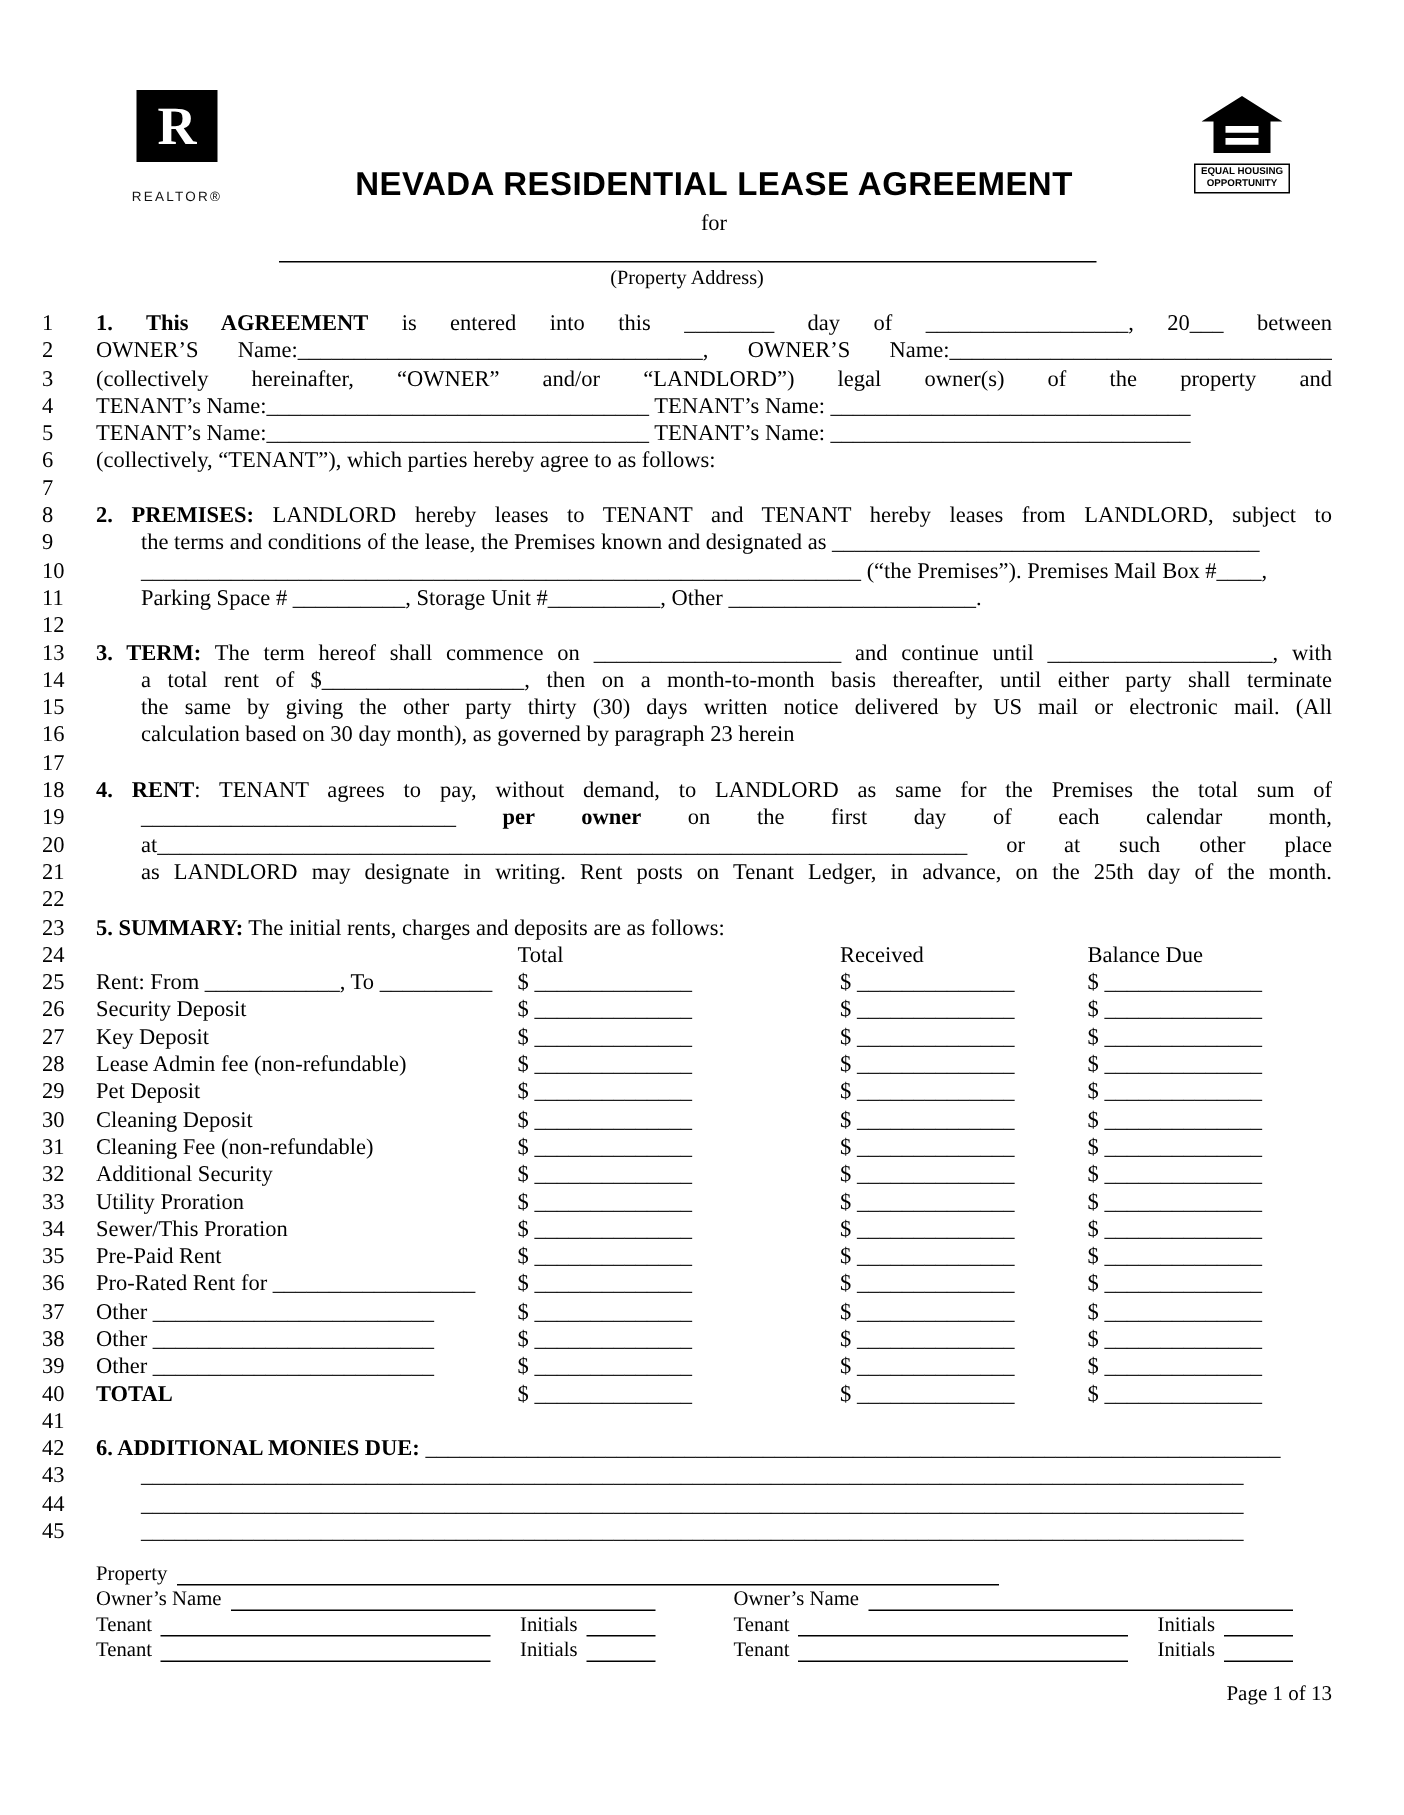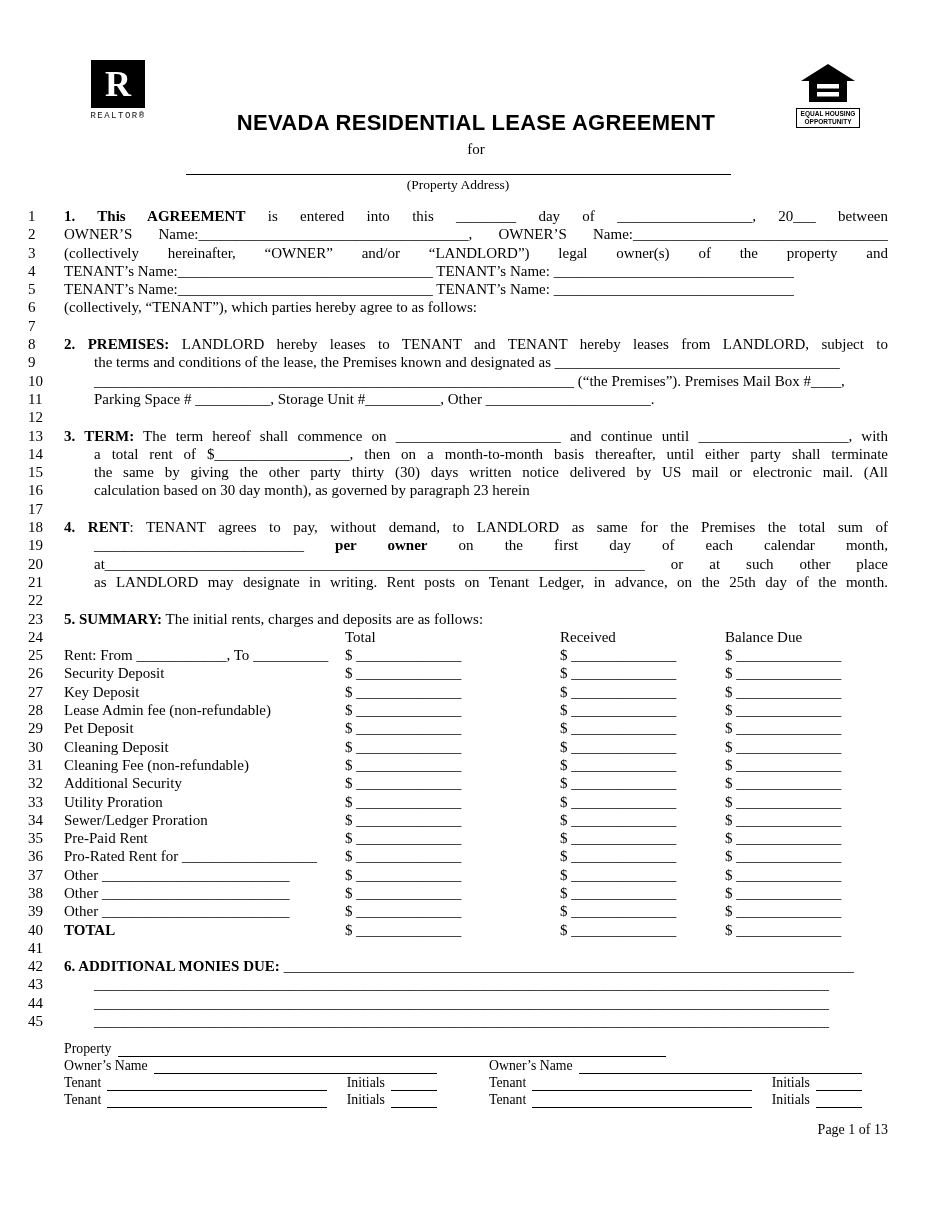--- a/index.html
+++ b/index.html
@@ -6,21 +6,21 @@
   html,body { background:#fff; }
   body { width:936px; height:1210px; font-family:"Liberation Serif", serif; color:#000; }
   .page { width:936px; height:1210px; padding:60px 48px 20px 28px; position:relative; background:#fff; overflow:hidden; }
 
   
   .header { display:flex; align-items:flex-start; }
   .realtor-logo { margin-left:52px; width:76px; text-align:center; }
   .realtor-r { width:54px; height:48px; background:#000; color:#fff; margin:0 auto;
                display:flex; align-items:center; justify-content:center;
                font-family:"Liberation Serif", serif; font-weight:bold; font-size:36px; }
-  .realtor-text { font-family:Liberation Mono, monospace; font-size:9px; letter-spacing:1.5px; margin-top:3px; color:#111;text-align:center; }
+  .realtor-text { font-family:Liberation Sans, sans-serif; font-size:9px; letter-spacing:1.5px; margin-top:18px; color:#111;text-align:center; }
   .title-block { flex:1; text-align:center; padding-top:50px; }
   .title { font-family:"Liberation Sans", sans-serif; font-weight:bold; font-size:22px; letter-spacing:.3px; }
   .for-label { font-size:15px; margin-top:5px; }
   .eho-logo { width:64px; margin-right:28px; text-align:center; padding-top:4px; }
   .eho-text { border:1px solid #000; font-family:"Liberation Sans", sans-serif; font-size:6.5px; line-height:8px; margin-top:2px; padding:1px 0; font-weight:bold; }
 
   .addr-line { width:545px; margin:4px auto 0; border-bottom:1.4px solid #000; height:13px; }
   .addr-caption { text-align:center; font-size:13.5px; margin-top:2px; }
 
   
@@ -261,21 +261,21 @@
         <div class="line-content trow">
           <div class="tcell"><span class="seg">Utility Proration</span></div>
           <div class="tcell"><span class="seg">$ </span><span class="seg blank">______________</span></div>
           <div class="tcell"><span class="seg">$ </span><span class="seg blank">______________</span></div>
           <div class="tcell"><span class="seg">$ </span><span class="seg blank">______________</span></div>
         </div>
       </div>
       <div class="line-row">
         <div class="line-num">34</div>
         <div class="line-content trow">
-          <div class="tcell"><span class="seg">Sewer/Ledger Proration</span></div>
+          <div class="tcell"><span class="seg">Sewer/This Proration</span></div>
           <div class="tcell"><span class="seg">$ </span><span class="seg blank">______________</span></div>
           <div class="tcell"><span class="seg">$ </span><span class="seg blank">______________</span></div>
           <div class="tcell"><span class="seg">$ </span><span class="seg blank">______________</span></div>
         </div>
       </div>
       <div class="line-row">
         <div class="line-num">35</div>
         <div class="line-content trow">
           <div class="tcell"><span class="seg">Pre-Paid Rent</span></div>
           <div class="tcell"><span class="seg">$ </span><span class="seg blank">______________</span></div>

